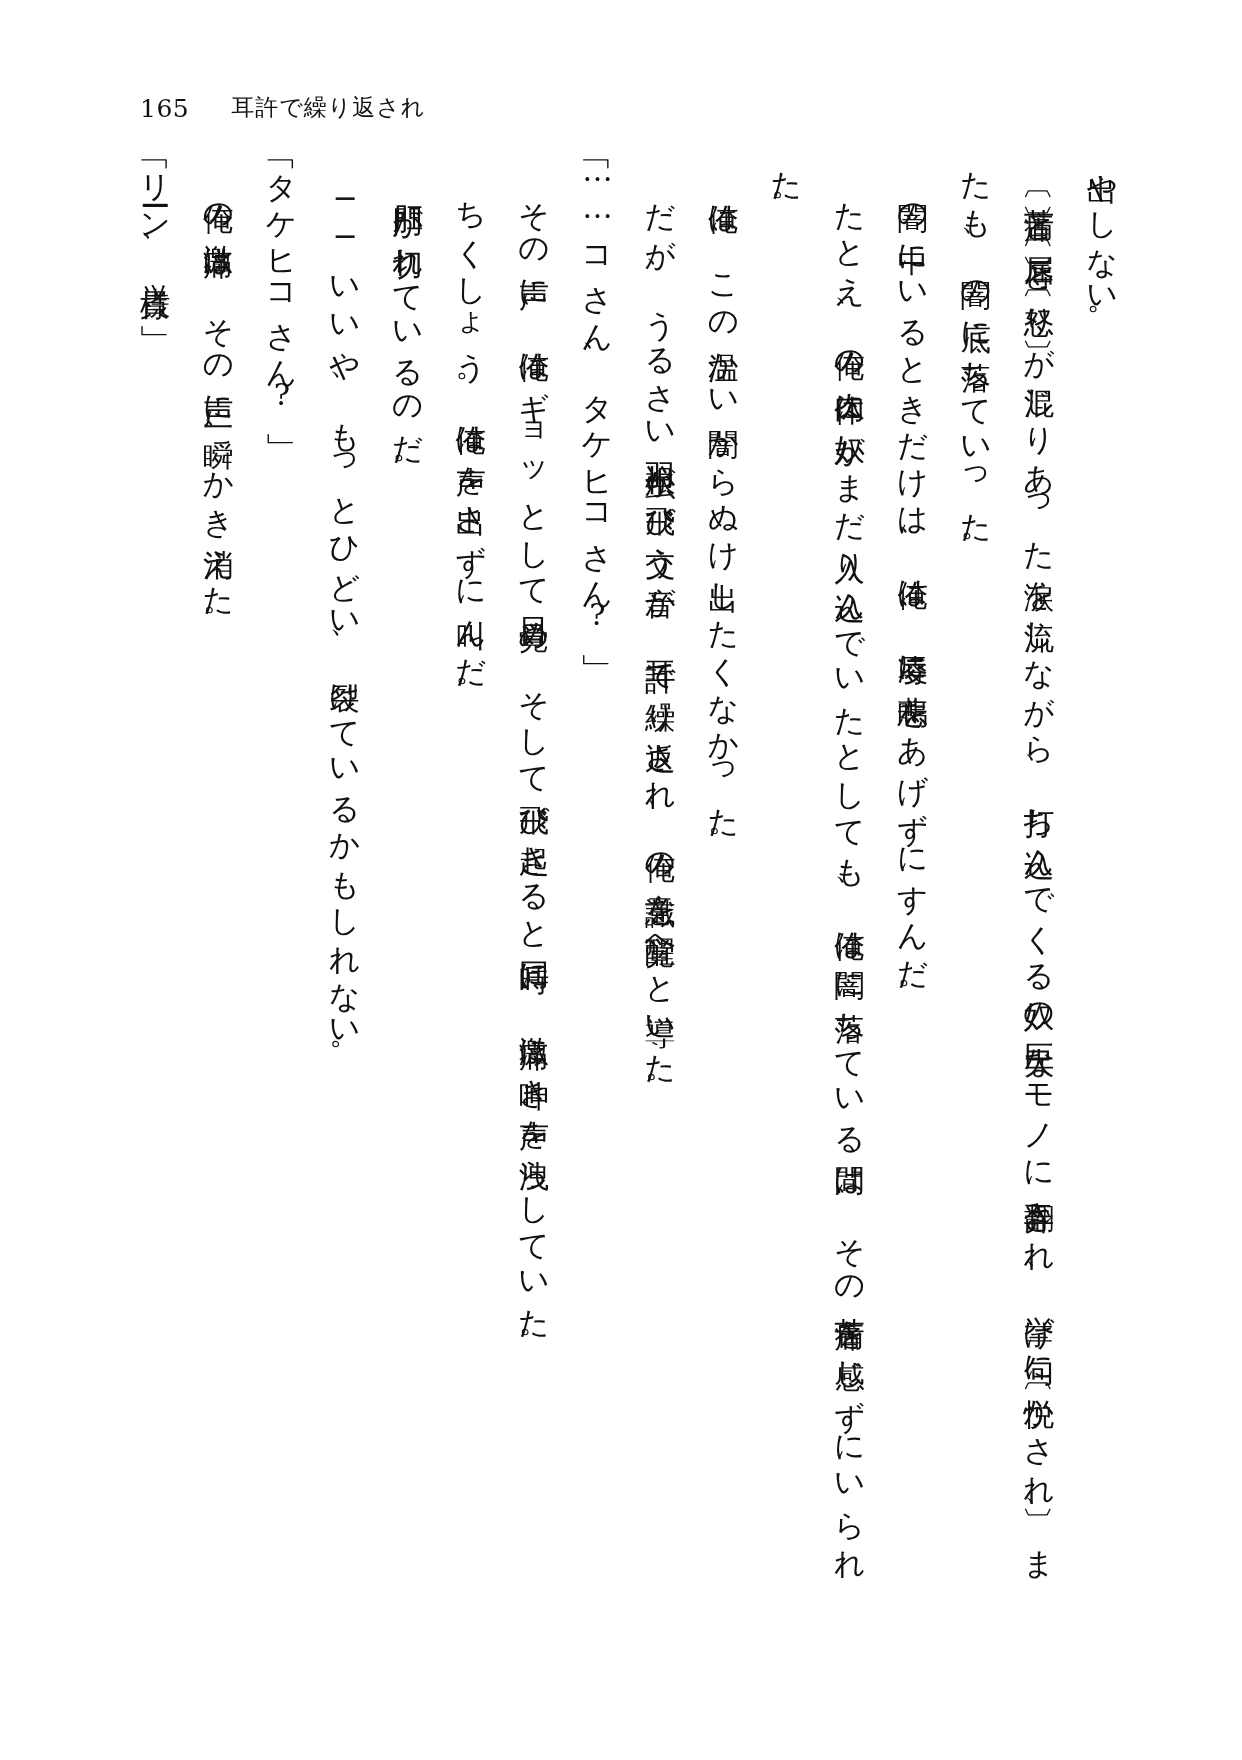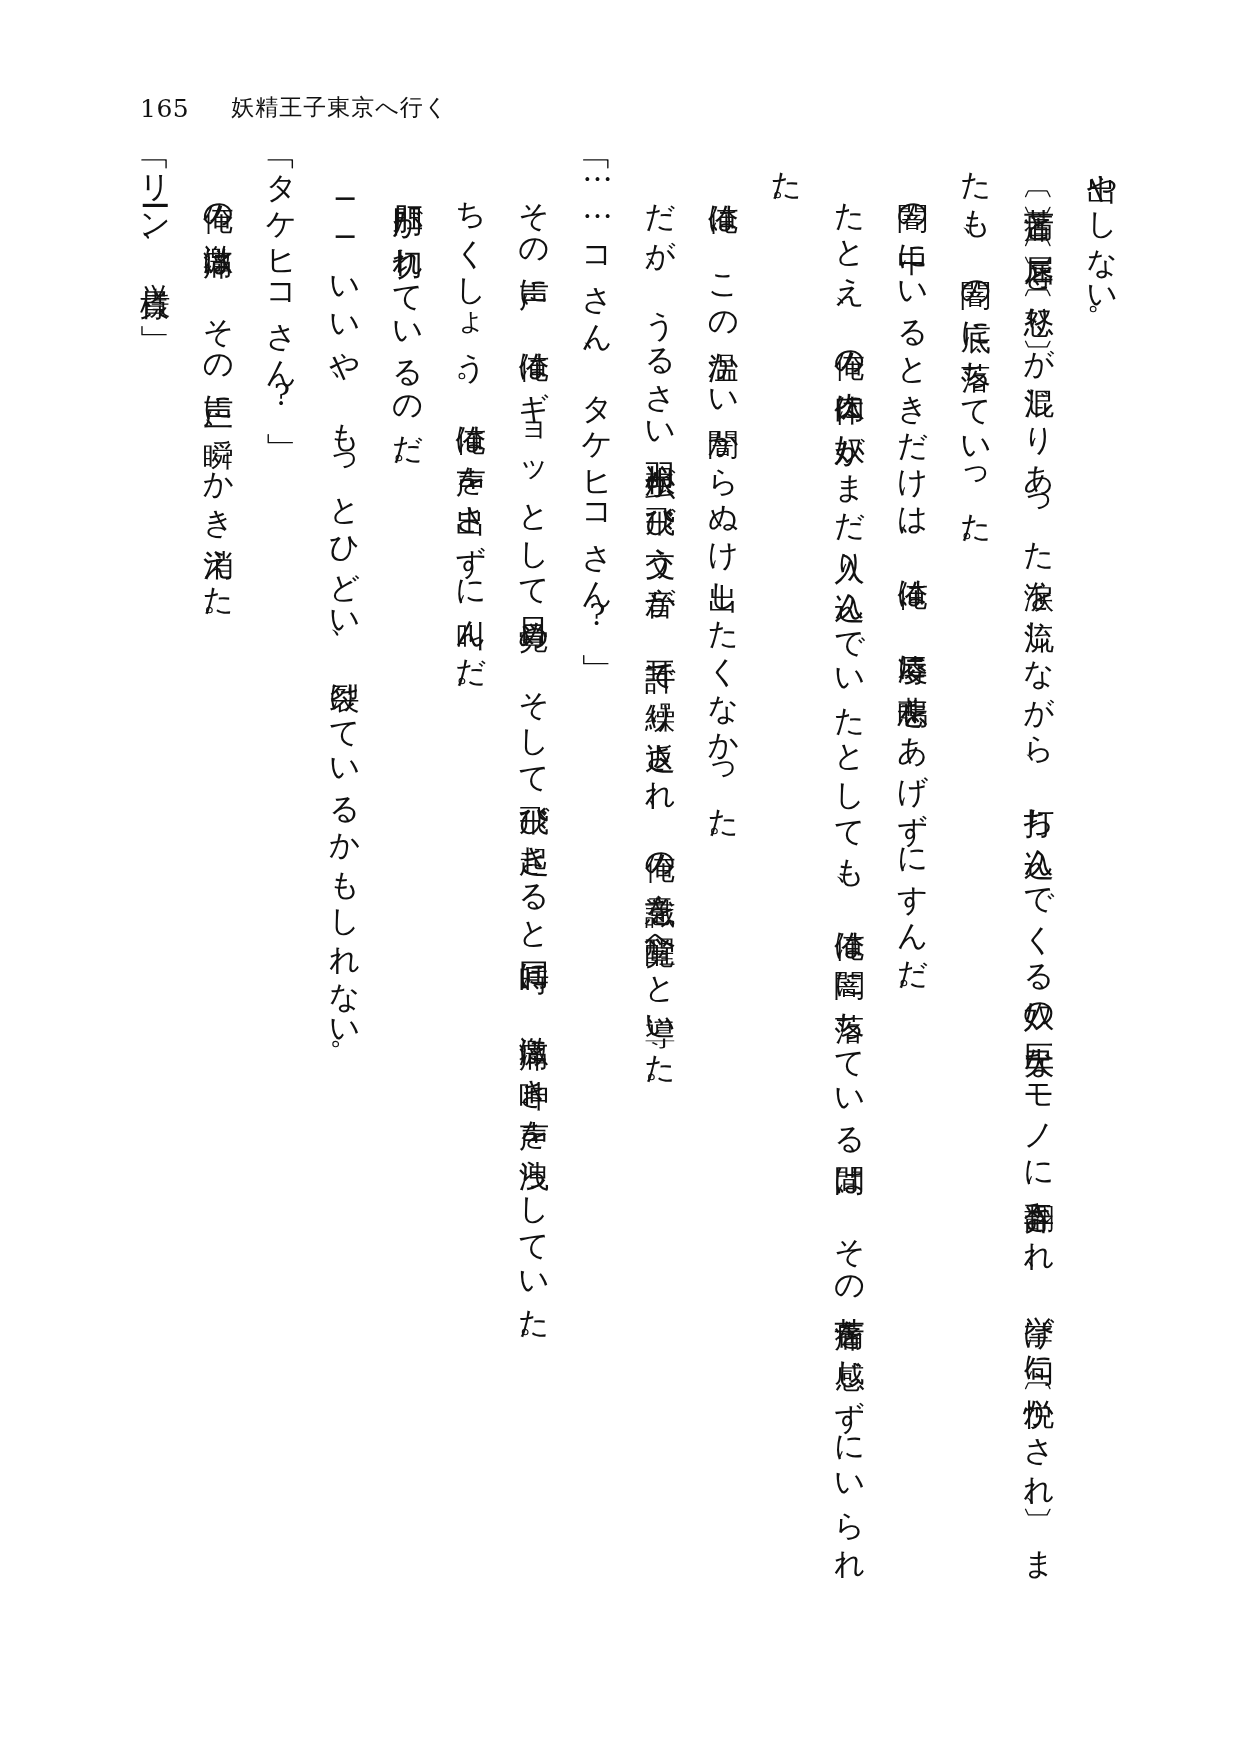--- a/index.html
+++ b/index.html
@@ -59,21 +59,21 @@
   }
   .page-body p.indent {
     text-indent: 1em;
   }
 </style>
 </head>
 <body>
 
 <div class="header">
   <span class="page-number">165</span>
-  <span class="book-title">妖精王子東京へ行く</span>
+  <span class="book-title">耳許で繰り返され</span>
 </div>
 
 <div class="page-body">
   <p>出やしない。</p>
   <p class="indent">〔苦痛〕と〔屈辱〕と〔怒り〕が混じりあった涙を流しながら、打ち込んでくる奴の巨大なモノに翻弄され、挙げ句に〔悦かされ〕、またも、闇の底に落ちていった。</p>
   <p class="indent">闇の中にいるときだけは、俺は、凌辱に悲鳴をあげずにすんだ。</p>
   <p class="indent">たとえ、俺の肉体に奴がまだ入り込んでいたとしても、俺は闇に落ちている間は、その苦痛を感じずにいられた。</p>
   <p class="indent">俺は、この温かい闇からぬけ出したくなかった。</p>
   <p class="indent">だが、うるさい羽根虫が飛び交う音が、耳許で繰り返され、俺の意識を覚醒へと導いた。</p>
   <p>「……コさん、タケヒコさん?」</p>

